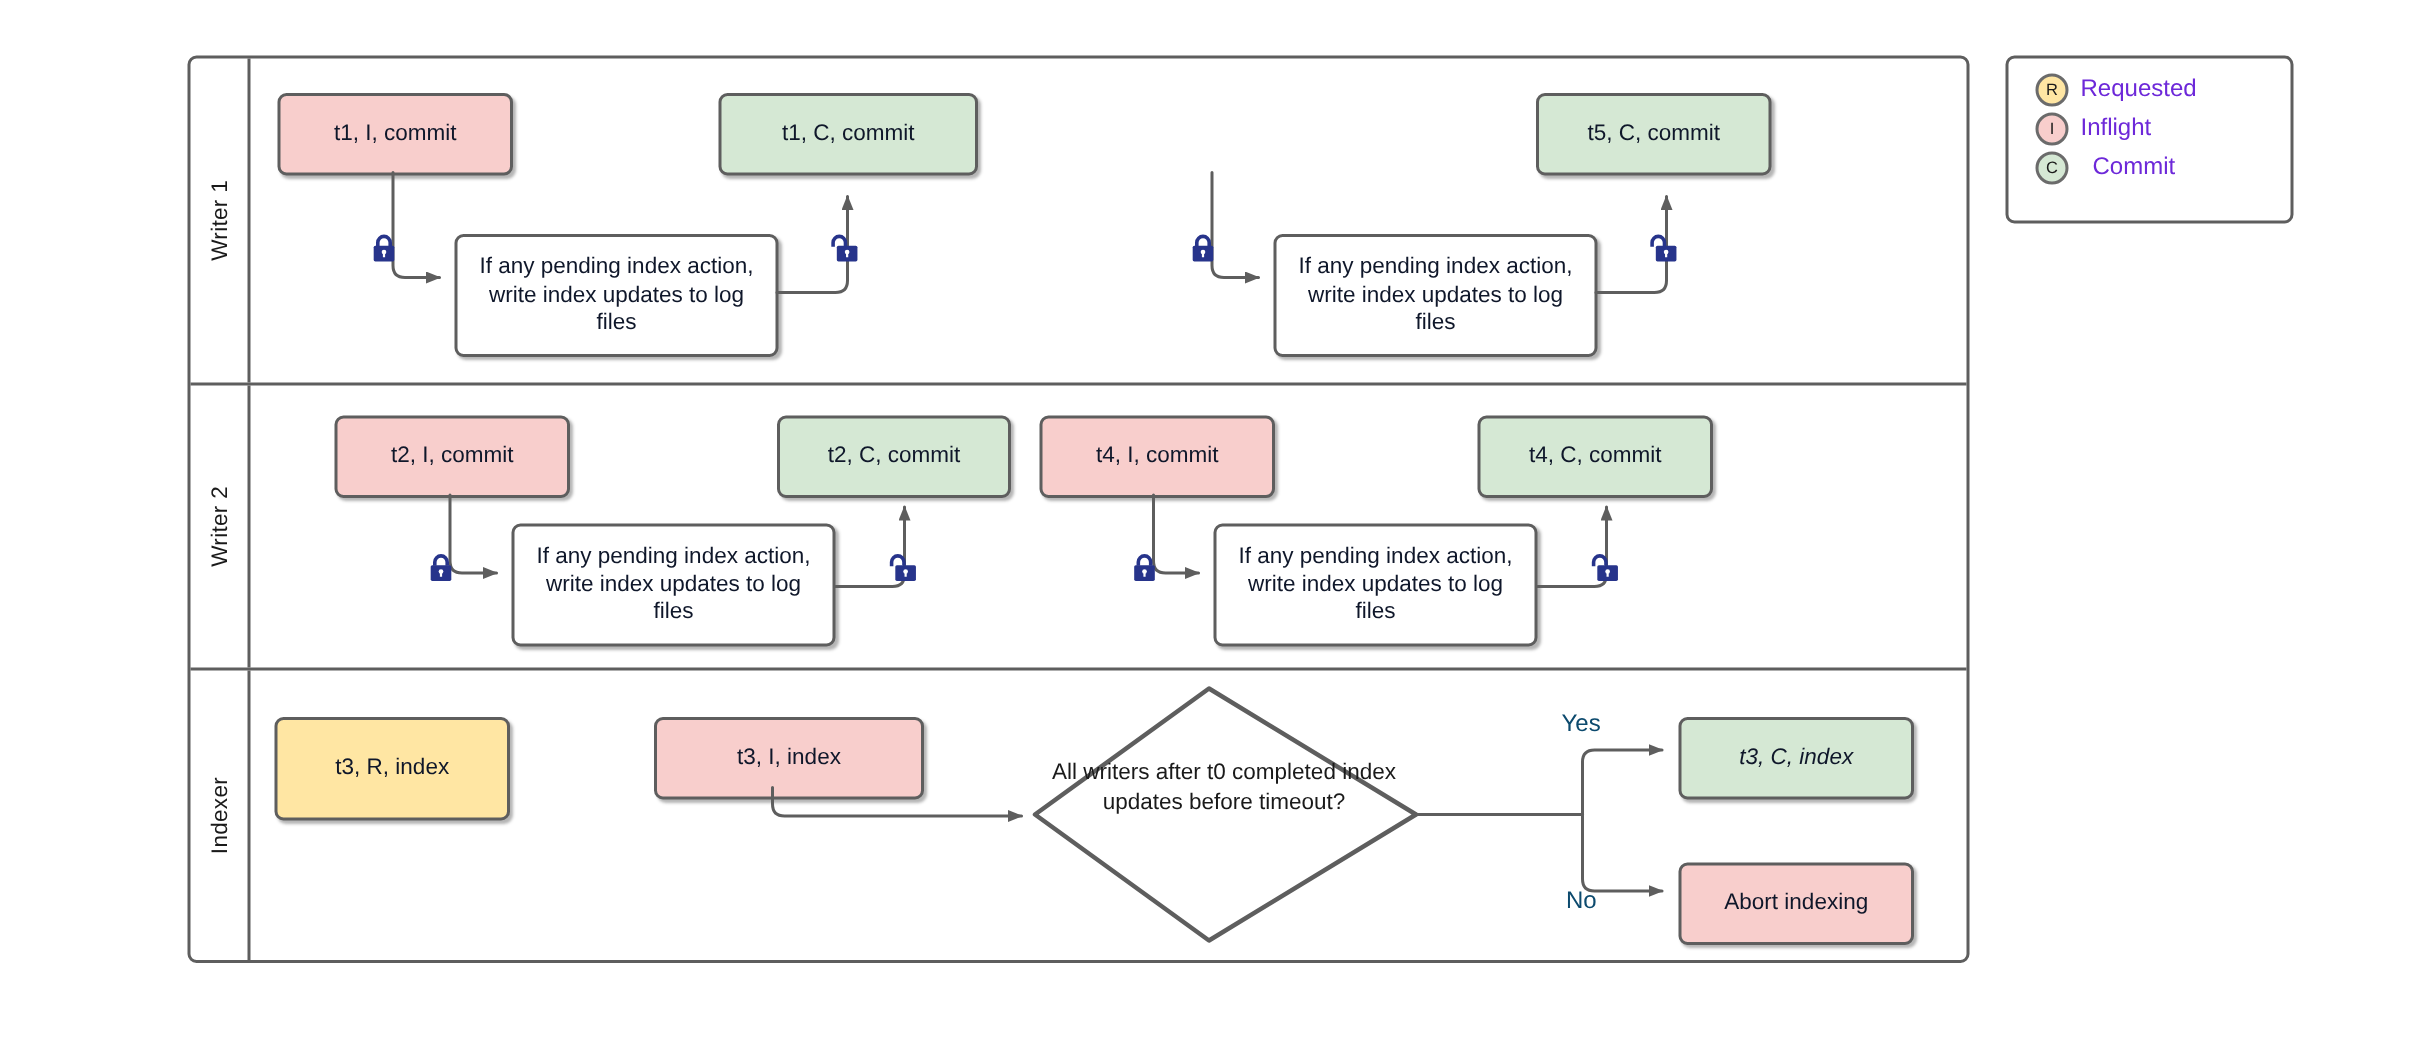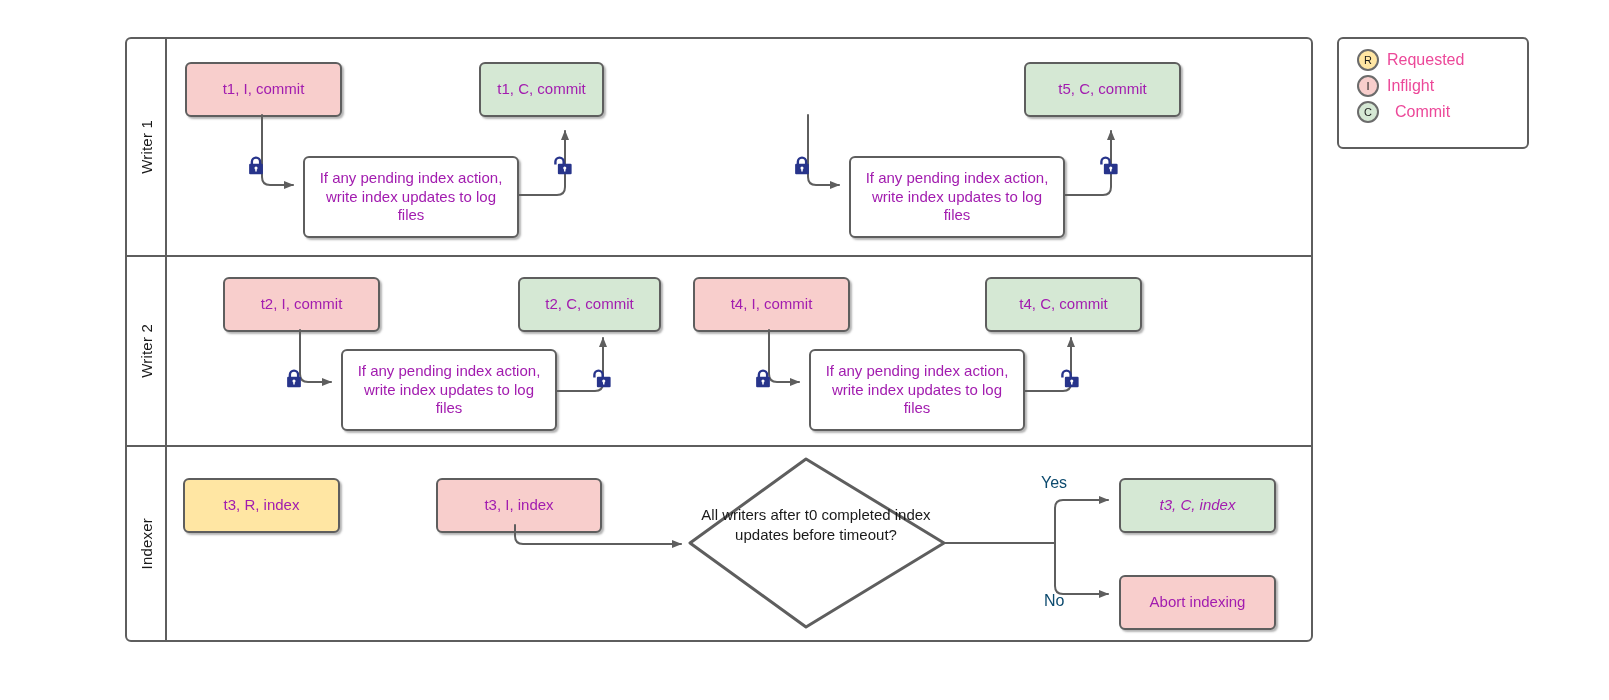--- a/index.html
+++ b/index.html
@@ -26,21 +26,21 @@
     writing-mode:vertical-rl;transform:rotate(180deg);
     font-size:15px;color:#1a1a1a;white-space:nowrap;letter-spacing:.2px;
   }
   .lane-body{position:absolute;left:40px;top:0;right:0;height:100%;}
 
   
   .node{
     position:absolute;box-sizing:border-box;
     border:2px solid #5e5e5e;border-radius:6px;
     display:flex;align-items:center;justify-content:center;text-align:center;
-    font-size:15px;line-height:1.25;color:#a21caf;
+    font-size:15px;line-height:1.25;color:#0f172a;
     box-shadow:2px 2px 2px rgba(90,90,90,.45);
     padding:2px 6px;
   }
   .n-red{background:#f8cecc;}
   .n-green{background:#d5e8d4;}
   .n-yellow{background:#ffe6a3;}
   .n-white{background:#ffffff;}
 
   
   .wires{position:absolute;left:0;top:0;width:1609px;height:700px;pointer-events:none;}
@@ -59,66 +59,66 @@
     position:absolute;left:1337px;top:37px;width:192px;height:112px;
     border:2px solid #5e5e5e;border-radius:6px;background:#fff;box-sizing:border-box;
     padding:8px 10px 0 18px;
   }
   .legend-row{display:flex;align-items:center;height:26px;}
   .legend-badge{
     width:22px;height:22px;border-radius:50%;border:2px solid #6b6b6b;
     box-sizing:border-box;display:flex;align-items:center;justify-content:center;
     font-size:11px;color:#1a1a1a;flex:0 0 auto;
   }
-  .legend-text{font-size:16px;color:#ec4899;margin-left:8px;}
+  .legend-text{font-size:16px;color:#6d28d9;margin-left:8px;}
   .lg-r{background:#ffe6a3;}
   .lg-i{background:#f8cecc;}
   .lg-c{background:#d5e8d4;}
 </style>
 </head>
 <body>
 
 <div class="canvas">
 
   <div class="pool">
 
     <div class="lane" style="top:0;height:216px;">
       <div class="lane-hdr">
         <span>Writer 1</span>
       </div>
       <div class="lane-body">
         <div class="node n-red" style="left:18px;top:23px;width:157px;height:55px;">t1, I, commit</div>
         <div class="node n-white" style="left:136px;top:117px;width:216px;height:82px;">If any pending index action, write index updates to log files</div>
-        <div class="node n-green" style="left:312px;top:23px;width:125px;height:55px;">t1, C, commit</div>
+        <div class="node n-green" style="left:312px;top:23px;width:173px;height:55px;">t1, C, commit</div>
         <div class="node n-white" style="left:682px;top:117px;width:216px;height:82px;">If any pending index action, write index updates to log files</div>
         <div class="node n-green" style="left:857px;top:23px;width:157px;height:55px;">t5, C, commit</div>
       </div>
     </div>
 
     <div class="lane" style="top:216px;height:190px;">
       <div class="lane-hdr">
         <span>Writer 2</span>
       </div>
       <div class="lane-body">
         <div class="node n-red" style="left:56px;top:20px;width:157px;height:55px;">t2, I, commit</div>
         <div class="node n-white" style="left:174px;top:92px;width:216px;height:82px;">If any pending index action, write index updates to log files</div>
-        <div class="node n-green" style="left:351px;top:20px;width:143px;height:55px;">t2, C, commit</div>
+        <div class="node n-green" style="left:351px;top:20px;width:156px;height:55px;">t2, C, commit</div>
         <div class="node n-red" style="left:526px;top:20px;width:157px;height:55px;">t4, I, commit</div>
         <div class="node n-white" style="left:642px;top:92px;width:216px;height:82px;">If any pending index action, write index updates to log files</div>
         <div class="node n-green" style="left:818px;top:20px;width:157px;height:55px;">t4, C, commit</div>
       </div>
     </div>
 
     <div class="lane" style="top:406px;height:195px;">
       <div class="lane-hdr">
         <span>Indexer</span>
       </div>
       <div class="lane-body">
-        <div class="node n-yellow" style="left:16px;top:31px;width:157px;height:55px;">t3, R, index</div>
-        <div class="node n-red" style="left:269px;top:31px;width:166px;height:55px;text-align:center;">t3, I, index</div>
+        <div class="node n-yellow" style="left:16px;top:31px;width:157px;height:69px;">t3, R, index</div>
+        <div class="node n-red" style="left:269px;top:31px;width:180px;height:55px;text-align:center;">t3, I, index</div>
         <div class="node n-green" style="left:952px;top:31px;width:157px;height:55px;font-style:italic;">t3, C, index</div>
         <div class="node n-red" style="left:952px;top:128px;width:157px;height:55px;">Abort indexing</div>
       </div>
     </div>
   </div>
 
   <svg class="wires" viewBox="0 0 1609 700">
     <defs>
       <marker id="ah" markerWidth="10" markerHeight="8" refX="9" refY="4" orient="auto" markerUnits="userSpaceOnUse">
         <path d="M0,0 L10,4 L0,8 z" fill="#5e5e5e"></path>

